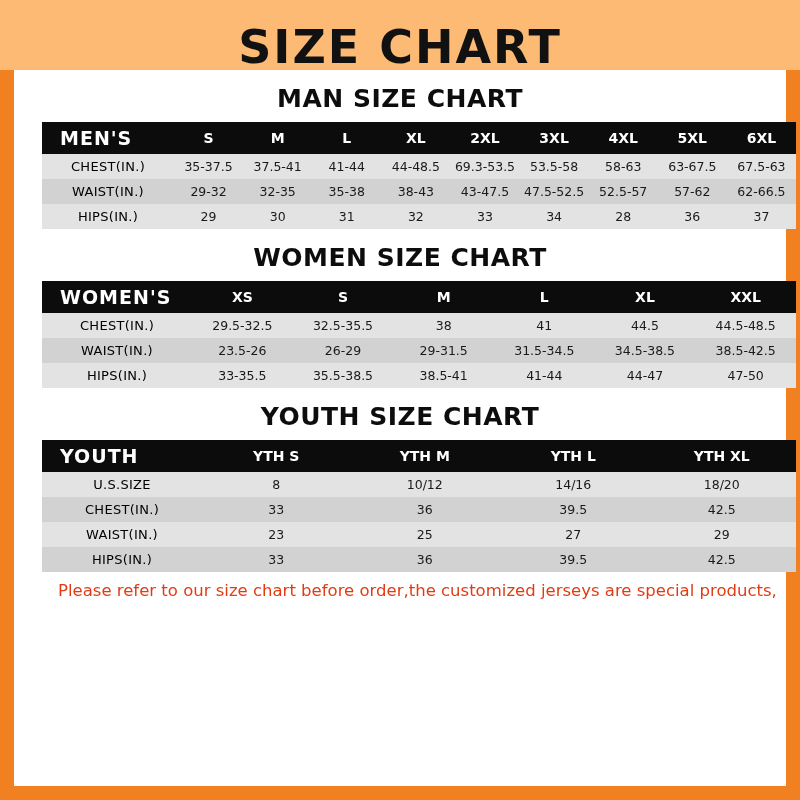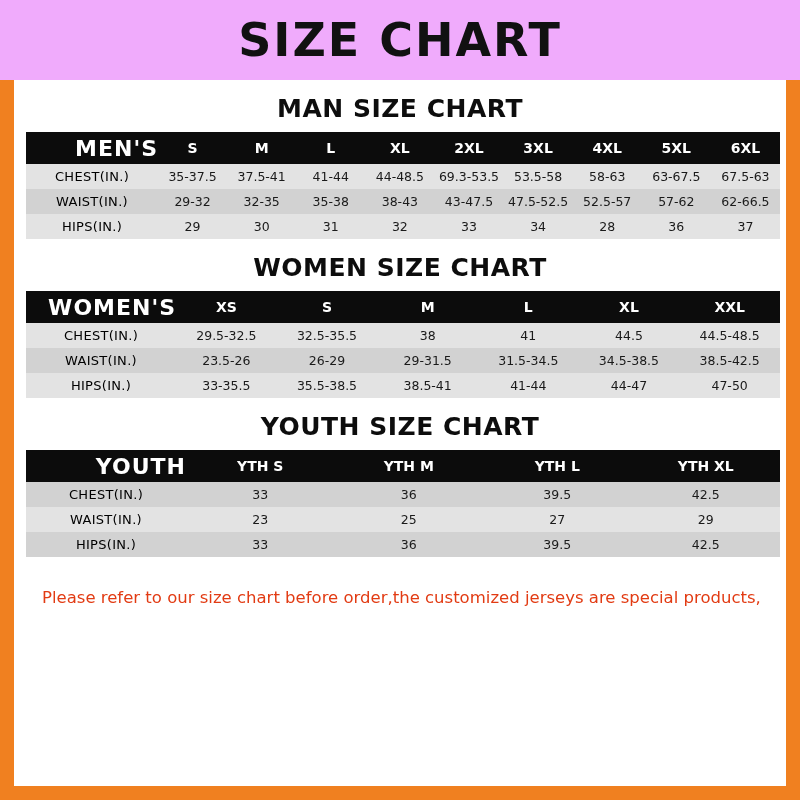--- a/index.html
+++ b/index.html
@@ -18,37 +18,37 @@
     width: 800px;
     height: 800px;
     background: #ffffff;
     box-sizing: border-box;
     border-left: 14px solid #f08020;
     border-right: 14px solid #f08020;
     border-bottom: 14px solid #f08020;
   }
   .banner {
     width: 800px;
-    height: 80px;
-    background: #f0abfc;
+    height: 70px;
+    background: #fdba74;
     margin-left: -14px;
     display: flex;
-    align-items: center;
+    align-items: flex-end;
     justify-content: center;
   }
   .banner-title {
     font-family: "DejaVu Sans", sans-serif;
     font-weight: bold;
     font-size: 46px;
     letter-spacing: 2px;
     color: #111111;
     line-height: 1;
   }
   .content {
-    padding: 0 12px;
+    padding: 0 28px;
   }
   .section {
     margin-top: 14px;
   }
   .section-title {
     text-align: center;
     font-family: "DejaVu Sans", sans-serif;
     font-weight: bold;
     font-size: 25px;
     color: #0d0d0d;
@@ -73,43 +73,43 @@
   table.size-table thead tr {
     background: #0c0c0c;
   }
   table.size-table thead th {
     color: #ffffff;
     font-weight: bold;
     font-size: 14px;
     height: 32px;
   }
   table.size-table thead th.rowhead {
-    font-size: 22px;
+    font-size: 19px;
     letter-spacing: 1px;
-    text-align: right;
+    text-align: left;
     padding-left: 18px;
   }
   table.size-table tbody tr.odd {
     background: #e3e3e3;
   }
   table.size-table tbody tr.even {
     background: #d2d2d2;
   }
   table.size-table tbody td.rowhead {
     font-size: 13px;
     color: #000000;
     letter-spacing: 0.3px;
   }
   
   .men col.c0 { width: 132px; }
   .women col.c0 { width: 150px; }
   .youth col.c0 { width: 160px; }
 
   .footer-note {
-    margin-top: 29px;
+    margin-top: 7px;
     padding: 0 16px;
     text-align: center;
     color: #e23b13;
     font-size: 16.5px;
     line-height: 1.5;
     font-family: "DejaVu Sans", sans-serif;
   }
   .footer-note div { white-space: nowrap; }
 </style>
 </head>
@@ -261,20 +261,27 @@
         <thead>
           <tr>
             <th class="rowhead">YOUTH</th>
             <th>YTH S</th>
             <th>YTH M</th>
             <th>YTH L</th>
             <th>YTH XL</th>
           </tr>
         </thead>
         <tbody>
+          <tr class="odd">
+            <td class="rowhead">U.S.SIZE</td>
+            <td>8</td>
+            <td>10/12</td>
+            <td>14/16</td>
+            <td>18/20</td>
+          </tr>
           <tr class="even">
             <td class="rowhead">CHEST(IN.)</td>
             <td>33</td>
             <td>36</td>
             <td>39.5</td>
             <td>42.5</td>
           </tr>
           <tr class="odd">
             <td class="rowhead">WAIST(IN.)</td>
             <td>23</td>

